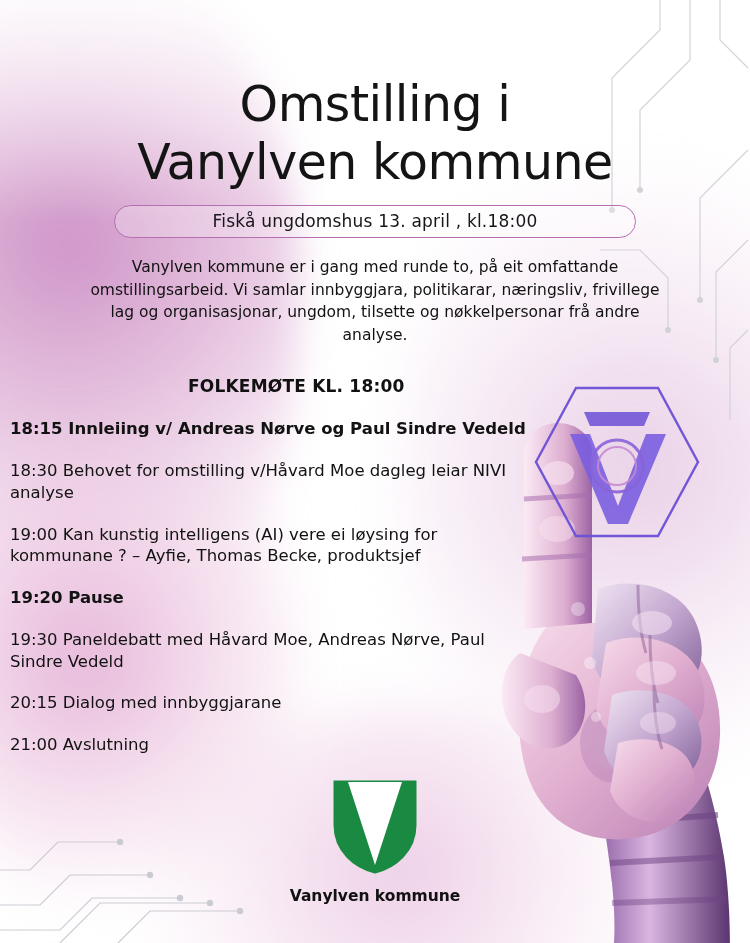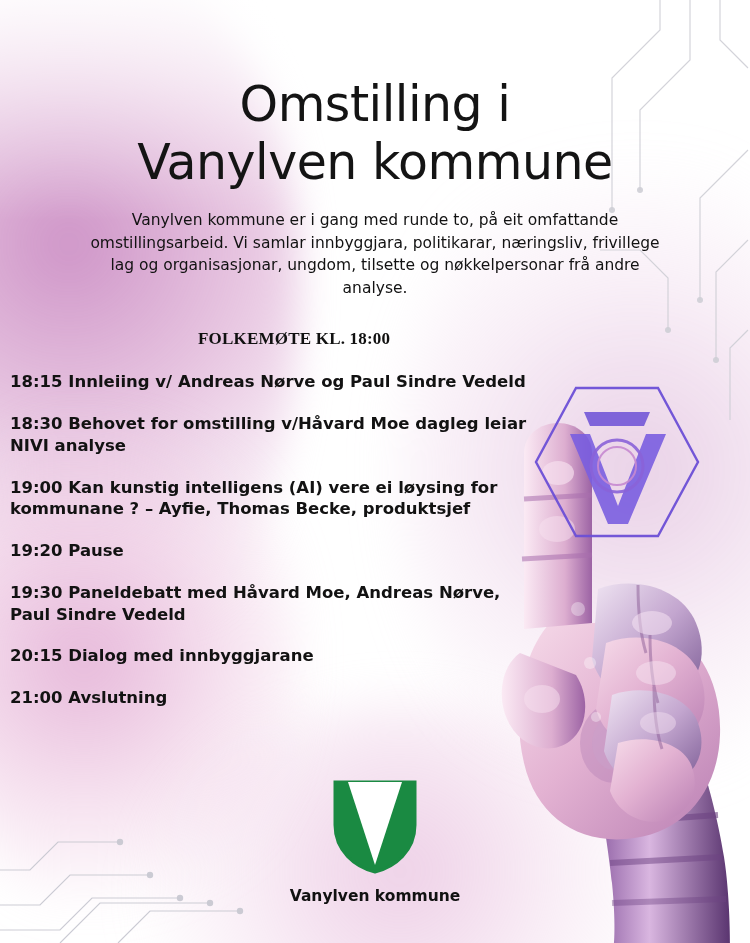--- a/index.html
+++ b/index.html
@@ -125,40 +125,38 @@
   }
   .intro {
     margin: 18px auto 0 auto;
     width: 580px;
     text-align: center;
     font-size: 15.5px;
     line-height: 1.45;
     color: #121212;
   }
   .program-heading {
-    margin: 30px 0 0 10px;
+    margin: 30px 0 0 0;
     padding-left: 188px;
     font-size: 17px;
     font-weight: 700;
     color: #111;
     letter-spacing: 0.2px;
-    font-family: Liberation Serif, serif;
   }
   .agenda {
     margin: 22px 0 0 0;
     padding: 0 0 0 10px;
     list-style: none;
   }
   .agenda li {
     margin: 0 0 20px 0;
     font-size: 16.5px;
     line-height: 1.32;
     color: #121212;
     max-width: 520px;
-    font-weight: bold;
   }
   .agenda li.bold {
     font-weight: 700;
   }
   
   .logo-block {
     position: absolute;
     left: 0;
     right: 0;
     bottom: 38px;
@@ -300,20 +298,21 @@
   </svg>
 
   <div class="content">
 
     <h1 class="title">
       <br>
       <span>Omstilling i</span><br>
       <span>Vanylven kommune</span>
     </h1>
 
+    <div class="subtitle-pill">Fiskå ungdomshus 13. april , kl.18:00</div>
 
     <p class="intro">Vanylven kommune er i gang med runde to, på eit omfattande omstillingsarbeid. Vi samlar innbyggjara, politikarar, næringsliv, frivillege lag og organisasjonar, ungdom, tilsette og nøkkelpersonar frå andre analyse.</p>
 
     <div class="program-heading">FOLKEMØTE KL. 18:00</div>
 
     <ul class="agenda">
       <li class="bold">18:15 Innleiing v/ Andreas Nørve og Paul Sindre Vedeld</li>
       <li>18:30 Behovet for omstilling v/Håvard Moe dagleg leiar NIVI analyse</li>
       <li>19:00 Kan kunstig intelligens (AI) vere ei løysing for kommunane ? – Ayfie, Thomas Becke, produktsjef</li>
       <li class="bold">19:20 Pause</li>

